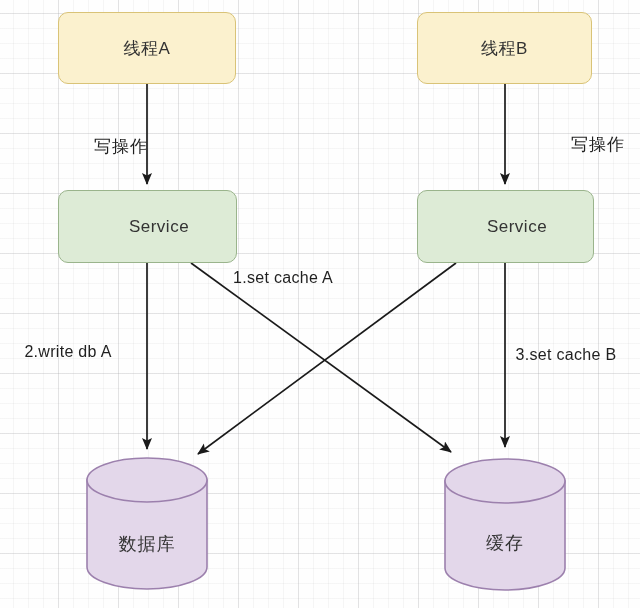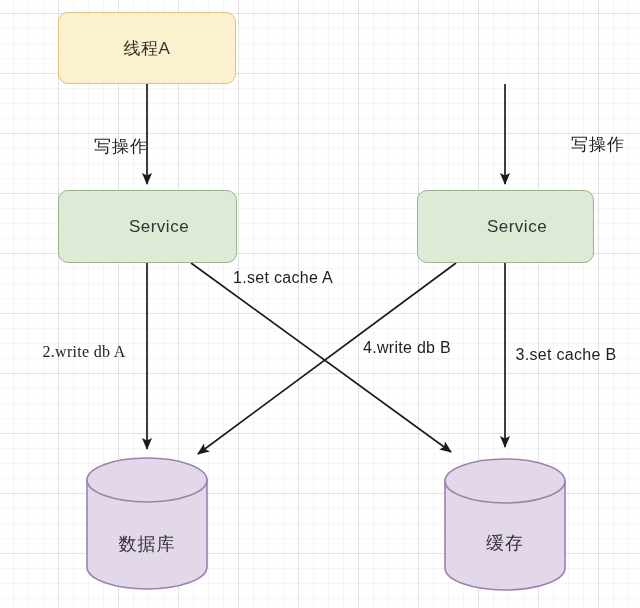--- a/index.html
+++ b/index.html
@@ -57,21 +57,21 @@
     transform: translate(-50%, -50%);
     white-space: nowrap;
     color: #1f1f1f;
     font-size: 16px;
     letter-spacing: 0.3px;
   }
   .edge-label.cn { font-size: 17px; letter-spacing: 1px; margin-left: 33px; }
   #label-write-op-a { left: 88px;  top: 146px; }
   #label-write-op-b { left: 565px; top: 144px; }
   #label-set-cache-a { left: 283px; top: 278px; text-align: right; }
-  #label-write-db-a  { left: 84px;  top: 352px; font-family: Liberation Serif, serif; }
+  #label-write-db-a  { left: 68px;  top: 352px; }
   #label-write-db-b  { left: 407px; top: 348px; }
   #label-set-cache-b { left: 566px; top: 355px; }
   .store-label {
     position: absolute;
     transform: translate(-50%, -50%);
     white-space: nowrap;
     color: #333333;
     font-size: 18px;
     letter-spacing: 1px;
   }
@@ -109,30 +109,32 @@
 
     <g>
       <path d="M445,481 L445,568 A60,22 0 0,0 565,568 L565,481 Z" stroke-width="1.6" fill="#E3D7EA" stroke="#9C80AD"></path>
       <ellipse cx="505" cy="481" rx="60" ry="22" stroke-width="1.6" fill="#E3D7EA" stroke="#9C80AD"></ellipse>
     </g>
   </svg>
 
   <div id="thread-a" class="node thread">
     <span>线程A</span>
   </div>
+  <div id="thread-b" class="node thread">
+    <span>线程B</span>
+  </div>
   <div id="service-a" class="node service">
     <span>Service</span>
   </div>
   <div id="service-b" class="node service">
     <span>Service</span>
   </div>
 
   <div id="label-write-op-a" class="edge-label cn">写操作</div>
   <div id="label-write-op-b" class="edge-label cn">写操作</div>
   <div id="label-set-cache-a" class="edge-label">1.set cache A</div>
   <div id="label-write-db-a" class="edge-label">2.write db A</div>
-  <div id="label-write-db-b" class="edge-label">4.write db B</div>
   <div id="label-set-cache-b" class="edge-label">3.set cache B</div>
 
   <div id="label-database" class="store-label">数据库</div>
   <div id="label-cache" class="store-label">缓存</div>
 
 </div>
 
 </body></html>

